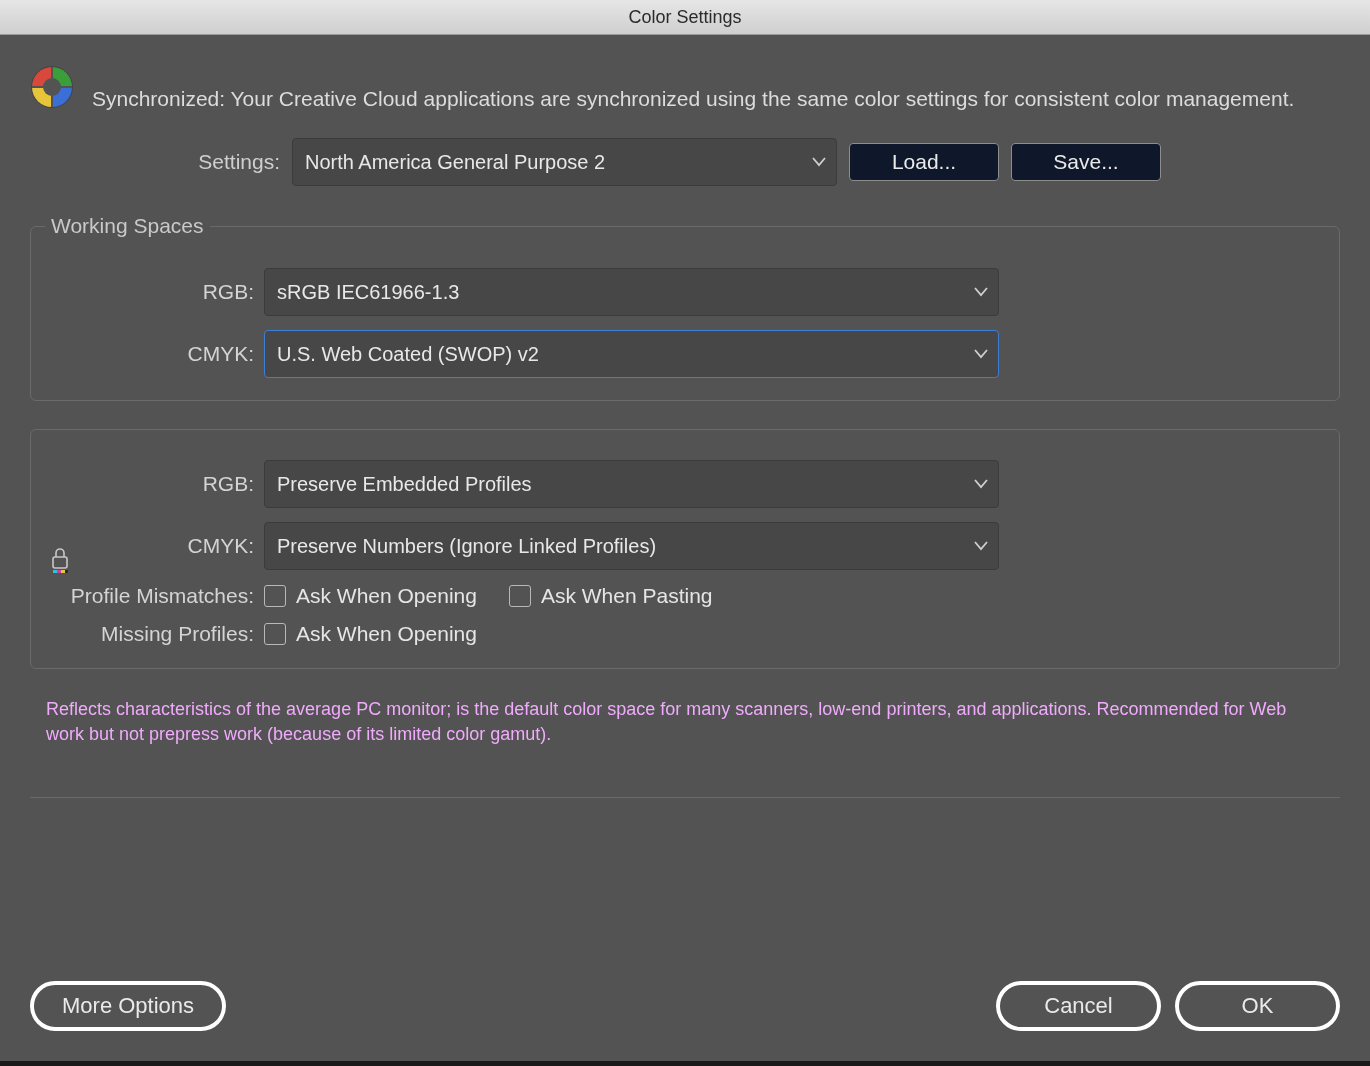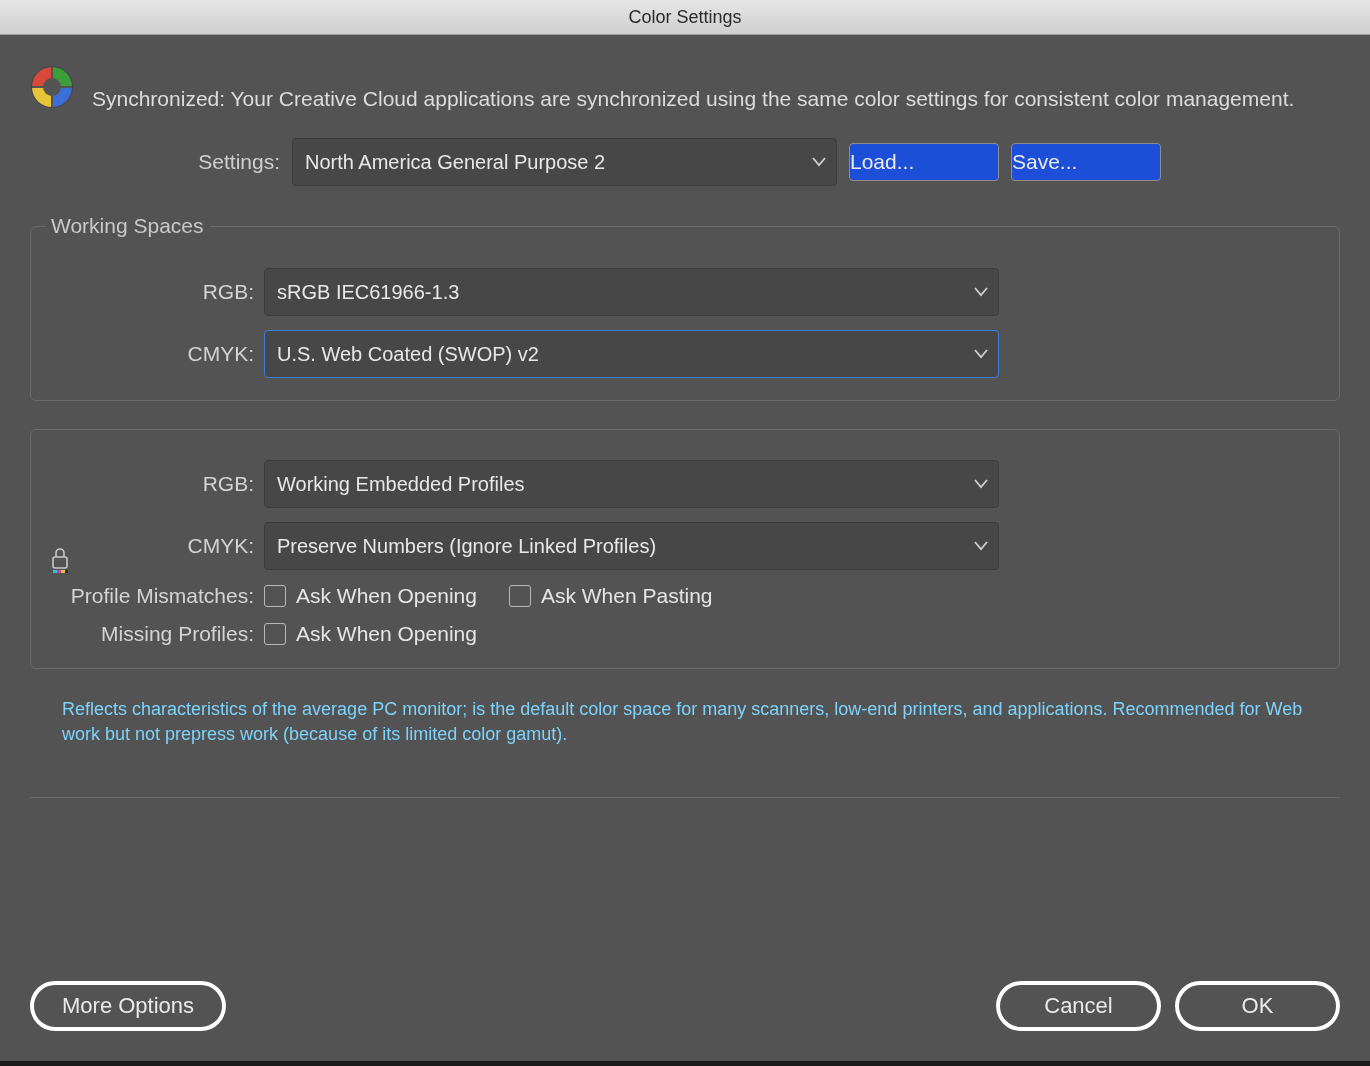--- a/index.html
+++ b/index.html
@@ -69,32 +69,32 @@
   .dd.focused {
     border: 1.5px solid #3b7dd8;
   }
   .dd .chev {
     position: absolute;
     right: 10px;
     top: 50%;
     transform: translateY(-50%);
   }
   .btn {
-    background: #1d4ed8;
+    background: #0f172a;
     border: 1px solid #8d8d8d;
     border-radius: 4px;
     color: #eaeaea;
     font-size: 21px;
     padding: 5px 0;
     text-align: center;
     cursor: pointer;
     height: 38px;
     display: flex;
     align-items: center;
-    justify-content: flex-start;
+    justify-content: center;
   }
   .btn-load, .btn-save { width: 150px; }
   fieldset.group {
     border: 1px solid #6a6a6a;
     border-radius: 6px;
     padding: 22px 18px 22px 18px;
     margin-bottom: 28px;
     position: relative;
   }
   fieldset.group > legend {
@@ -126,24 +126,24 @@
     display: inline-block;
     cursor: pointer;
     flex: 0 0 auto;
   }
   .chk-lbl {
     color: #e6e6e6;
     font-size: 21px;
     margin-right: 22px;
   }
   .desc {
-    color: #7dd3fc;
+    color: #f0abfc;
     font-size: 18px;
     line-height: 1.4;
-    margin: 0 32px 20px 32px;
+    margin: 0 32px 20px 16px;
   }
   .divider {
     border-top: 1px solid #6a6a6a;
     margin: 30px 0 24px 0;
   }
   .footer {
     display: flex;
     align-items: center;
     gap: 14px;
     margin-top: auto;
@@ -241,21 +241,21 @@
         </span>
       </div>
     </div>
   </fieldset>
 
   <fieldset class="group" style="position:relative;">
 
     <div class="row">
       <div class="row-label">RGB:</div>
       <div class="dd dd-wide">
-        <span>Working Embedded Profiles</span>
+        <span>Preserve Embedded Profiles</span>
         <span class="chev">
           <svg width="14" height="10">
               <path d="M1 1 L7 8 L13 1" stroke="#cfcfcf" stroke-width="1.8" fill="none"></path>
             </svg>
         </span>
       </div>
     </div>
 
     <span class="cmyk-row-lock">
       <svg width="22" height="28" viewBox="0 0 22 28">

